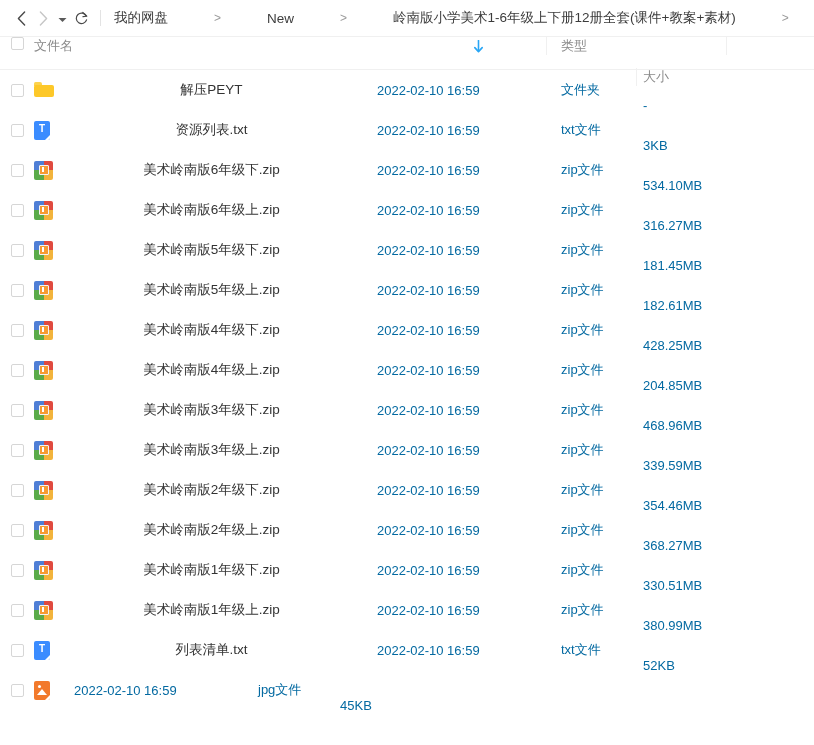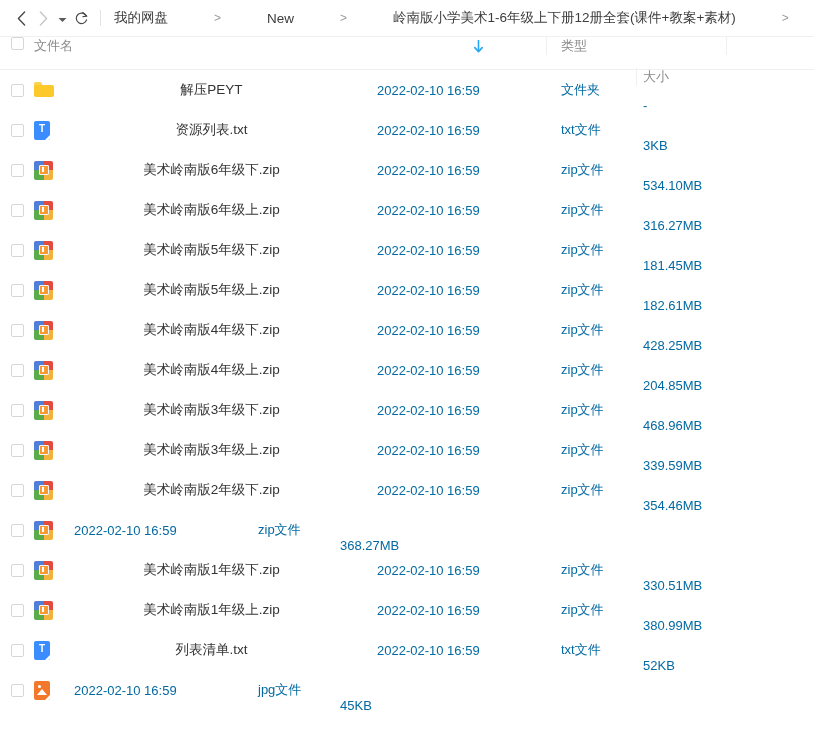--- a/index.html
+++ b/index.html
@@ -577,20 +577,21 @@
       </div>
       <div class="icon-cell">
         <span class="ico-zip">
           <i class="q1"></i>
           <i class="q2"></i>
           <i class="q3"></i>
           <i class="q4"></i>
           <span class="center"></span>
         </span>
       </div>
+      <div class="fname">美术岭南版2年级上.zip</div>
       <div class="col-time">2022-02-10 16:59</div>
       <div class="col-type">zip文件</div>
       <div class="col-size">368.27MB</div>
       <div class="col-tail"></div>
     </div>
     <div class="row">
       <div class="cb-cell">
         <div class="checkbox"></div>
       </div>
       <div class="icon-cell">

